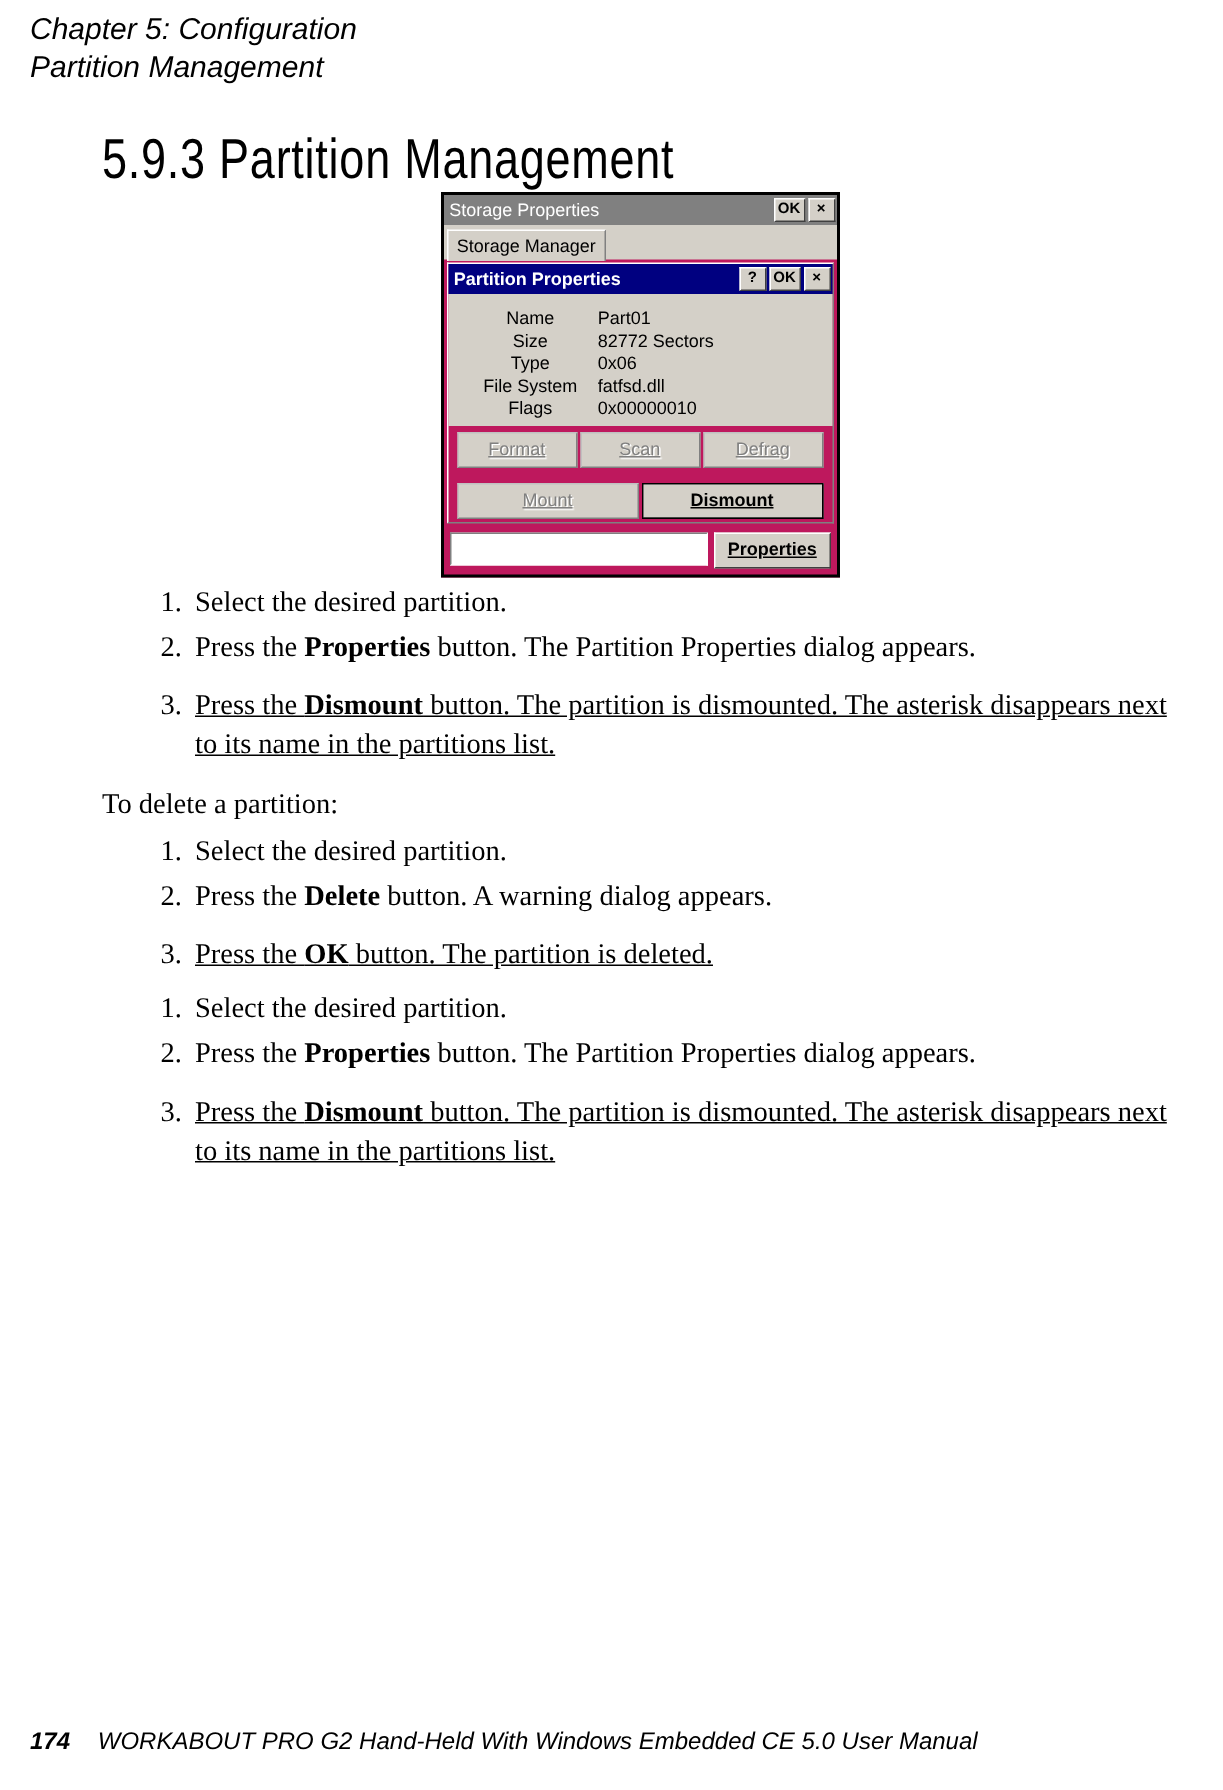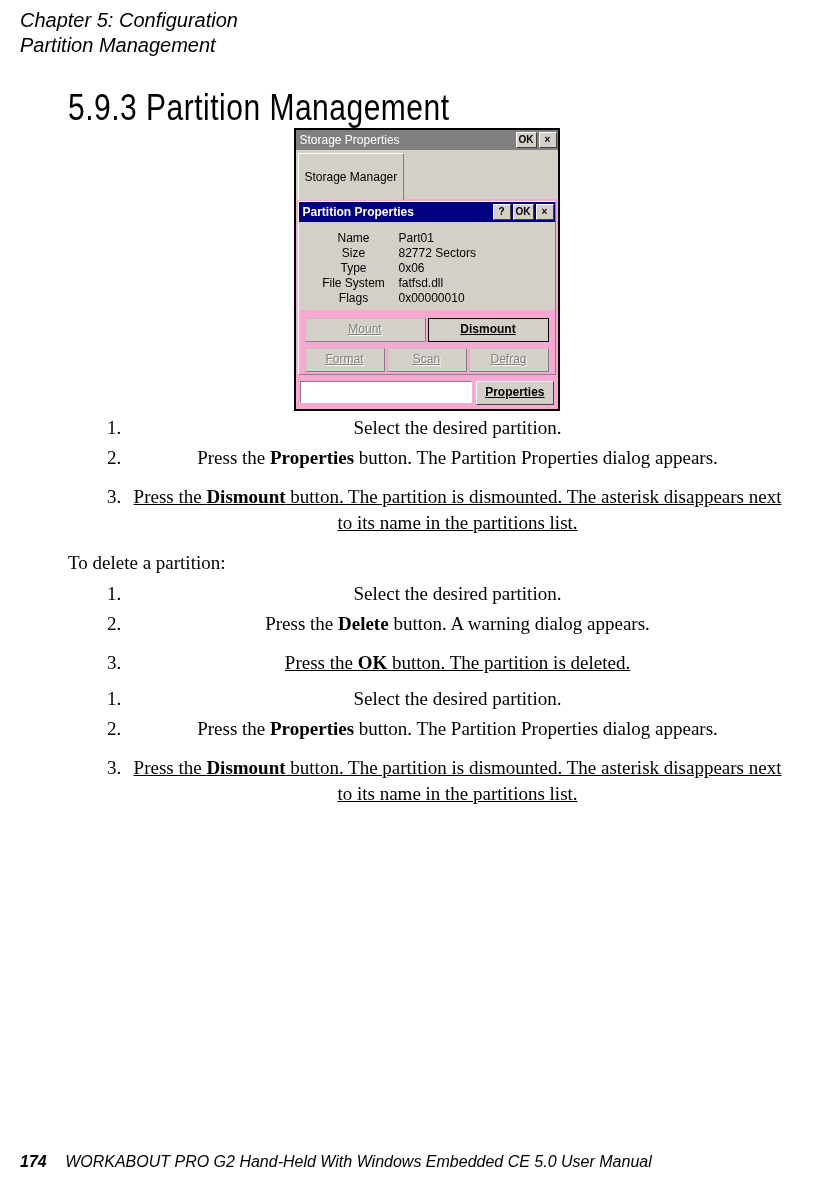--- a/index.html
+++ b/index.html
@@ -40,35 +40,34 @@
     letter-spacing: 0.5px;
   }
   p.body {
     margin: 14px 0 6px 0;
     line-height: 1.35;
   }
   .indent { margin-left: 4px; }
   ol.steps {
     margin: 4px 0 10px 0;
     padding-left: 58px;
-    text-align: center;
   }
   ol.steps li {
     margin: 4px 0;
     line-height: 1.35;
     padding-left: 4px;
   }
   ol.steps li.gap { margin-top: 14px; text-decoration: underline; }
   .bold { font-weight: bold; }
 
   
   .shot-wrap { text-align: center; margin: 6px 0 4px 0; }
   .shot {
     display: inline-block;
-    background: #f9a8d4;
+    background: #be185d;
     border: 2px solid #000;
     width: 262px;
     position: relative;
     font-family: Tahoma, Arial, sans-serif;
     font-size: 12px;
     color: #000;
   }
   .titlebar {
     background: #808080;
     color: #fff;
@@ -97,21 +96,21 @@
   .tabrow {
     display: flex;
     padding: 2px 2px 0 2px;
     background: #d4d0c8;
   }
   .tab {
     background: #d4d0c8;
     border: 1px solid #fff;
     border-right-color: #808080;
     border-bottom: none;
-    padding: 16px 6px;
+    padding: 3px 6px;
     font-size: 12px;
     position: relative;
     top: 1px;
   }
   .inner {
     margin: 2px;
     border: 1px solid #808080;
     border-top-color: #fff;
     border-left-color: #fff;
     padding: 0;
@@ -237,28 +236,28 @@
             </div>
           <div class="prow">
               <span class="plabel">File System</span>
               <span class="pval">fatfsd.dll</span>
             </div>
           <div class="prow">
               <span class="plabel">Flags</span>
               <span class="pval">0x00000010</span>
             </div>
         </div>
-        <div class="btnrow two">
-          <div class="uibtn disabled"><u>Mount</u></div>
-          <div class="uibtn focus">Dismount</div>
-        </div>
         <div class="btnrow">
           <div class="uibtn disabled"><u>Format</u></div>
           <div class="uibtn disabled"><u>Scan</u></div>
           <div class="uibtn disabled"><u>Defrag</u></div>
+        </div>
+        <div class="btnrow two">
+          <div class="uibtn disabled"><u>Mount</u></div>
+          <div class="uibtn focus">Dismount</div>
         </div>
       </div>
       <div class="bottom-row">
         <div class="spacer"></div>
         <div class="propbtn"><u>Properties</u></div>
       </div>
     </div>
   </div>
 
   <ol class="steps">

